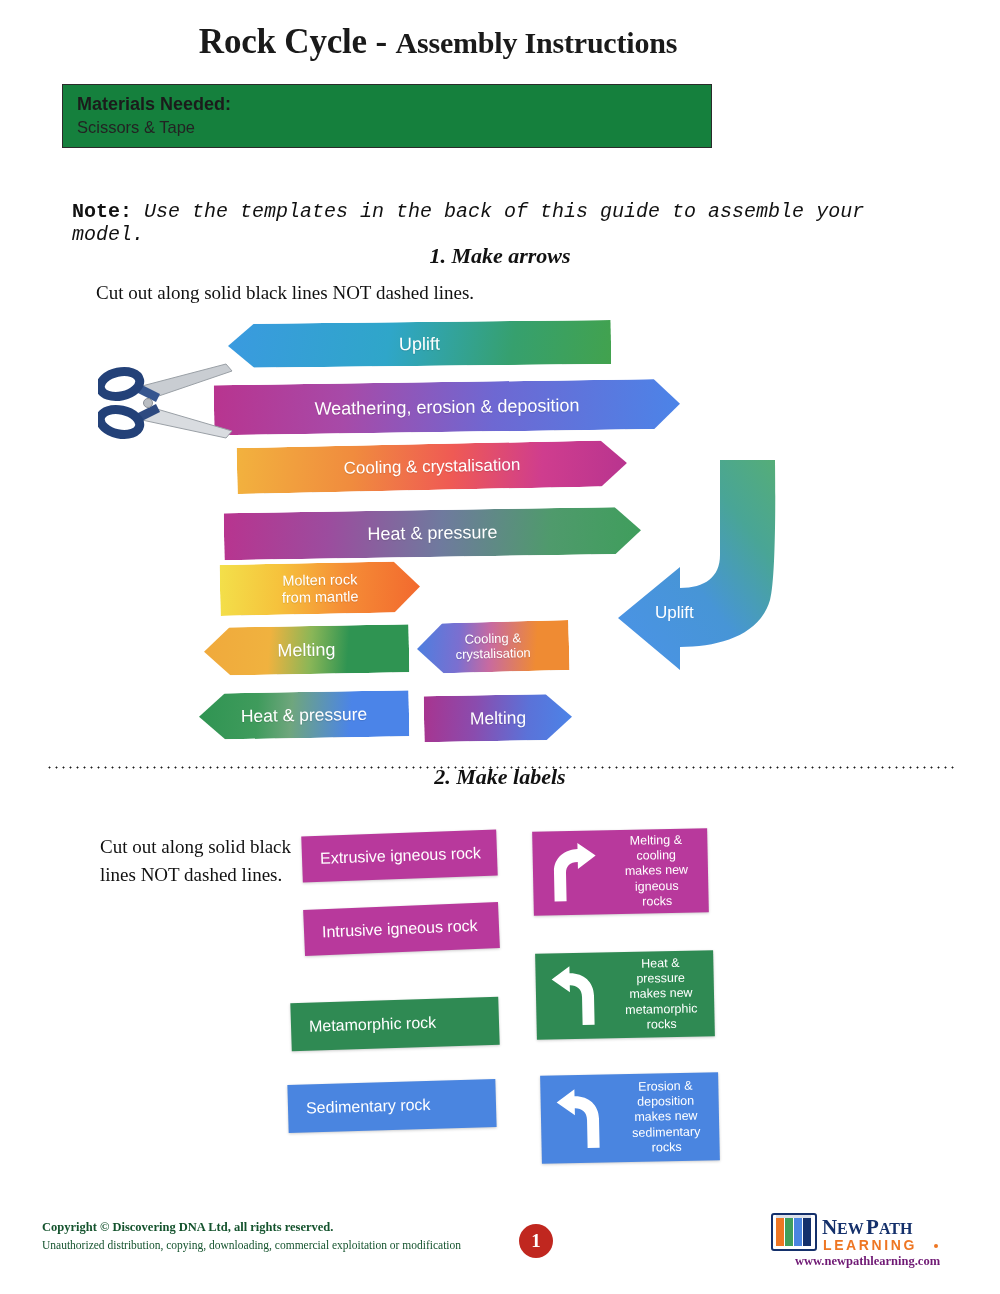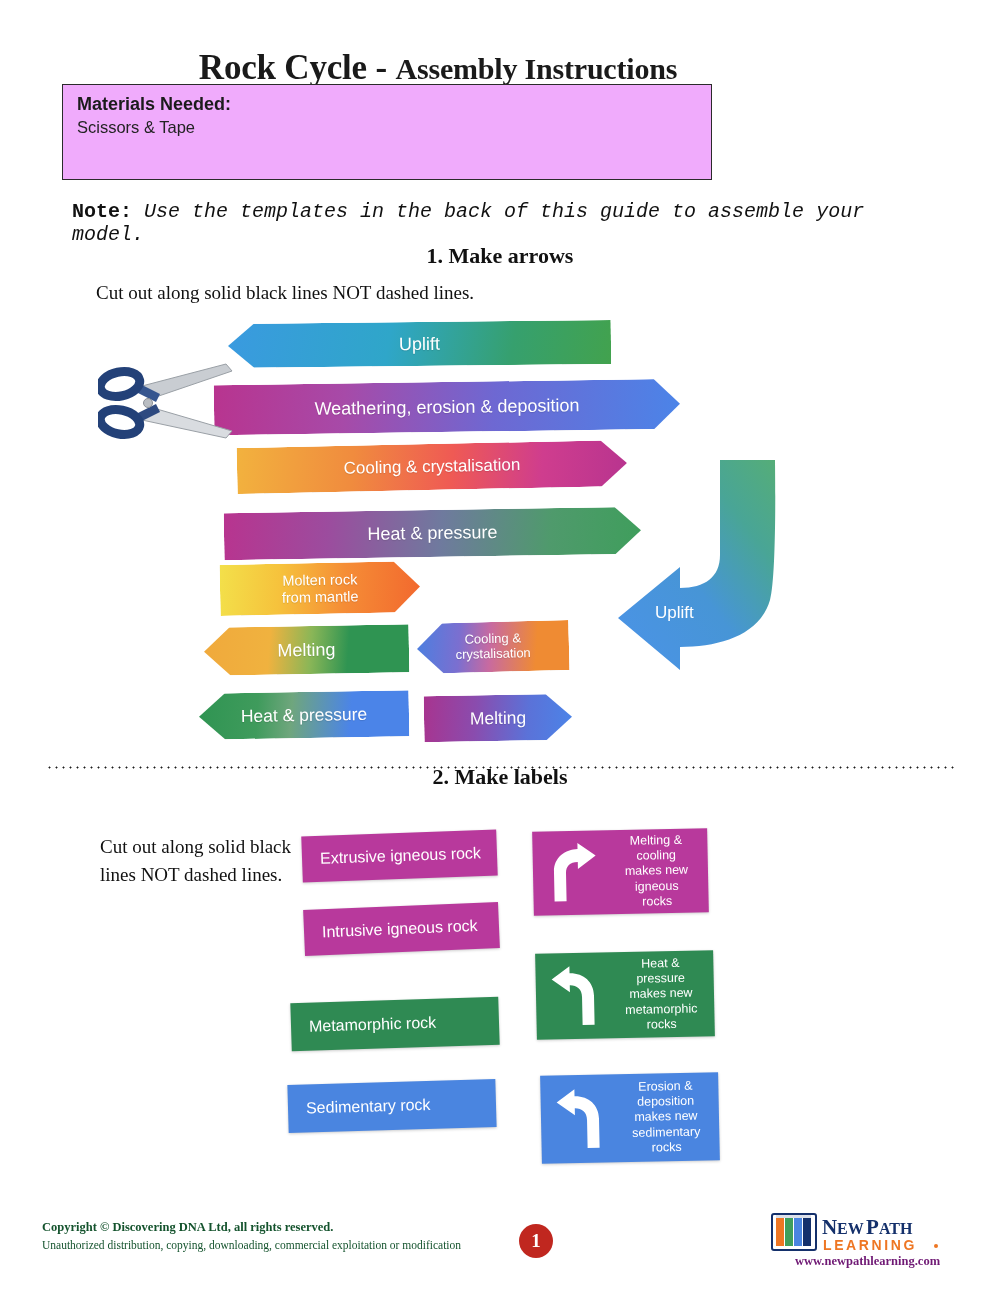--- a/index.html
+++ b/index.html
@@ -8,33 +8,33 @@
     background:#ffffff;
     font-family:"Liberation Sans", sans-serif;
     position:relative;
     overflow:hidden;
     color:#111;
   }
   .page{position:relative;width:1000px;height:1294px;}
 
   
   .title{
-    position:absolute;left:0;top:48px;width:876px;
+    position:absolute;left:0;top:22px;width:876px;
     text-align:center;
     font-family:"Liberation Serif", serif;
     font-size:34px;font-weight:bold;letter-spacing:-0.2px;
     color:#1a1a1a;
   }
   .title .t1{font-size:35px;}
   .title .t2{font-size:30px;}
 
   
   .materials{
-    position:absolute;left:62px;top:84px;width:650px;height:96px;
-    background:#f0abfc;border:1.5px solid #2b2b2b;
+    position:absolute;left:62px;top:84px;width:650px;height:64px;
+    background:#15803d;border:1.5px solid #2b2b2b;
     box-sizing:border-box;padding:8px 4px 0 14px;
   }
   .materials .mhead{
     font-size:18px;font-weight:bold;color:#1b1b1b;line-height:1.25;
     font-family:"Liberation Sans", sans-serif;
   }
   .materials .mline{
     font-size:16.5px;color:#232323;line-height:1.35;
   }
 
@@ -42,21 +42,21 @@
     position:absolute;left:72px;top:200px;width:800px;
     font-family:Liberation Mono, monospace;font-size:20px;color:#111;
   }
   .note b{font-weight:bold;}
   .note i{font-style:italic;}
 
   
   .step-head{
     position:absolute;width:1000px;text-align:center;
     font-family:"Liberation Serif", serif;
-    font-size:22px;font-weight:bold;color:#111;
+    font-size:22px;font-weight:bold;color:#111;font-style:italic;
   }
   #step1-head{top:243px;}
   #step2-head{top:764px;}
 
   .step1-sub{
     position:absolute;left:96px;top:282px;
     font-family:"Liberation Serif", serif;font-size:19px;color:#111;
   }
   .step2-sub{
     position:absolute;left:100px;top:833px;width:200px;

